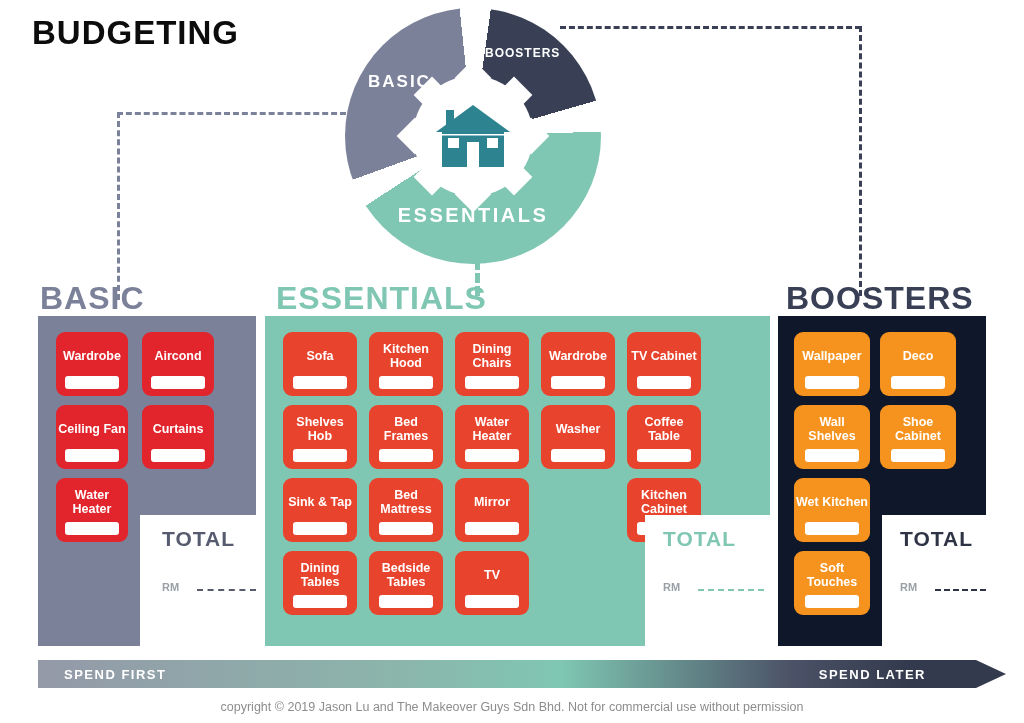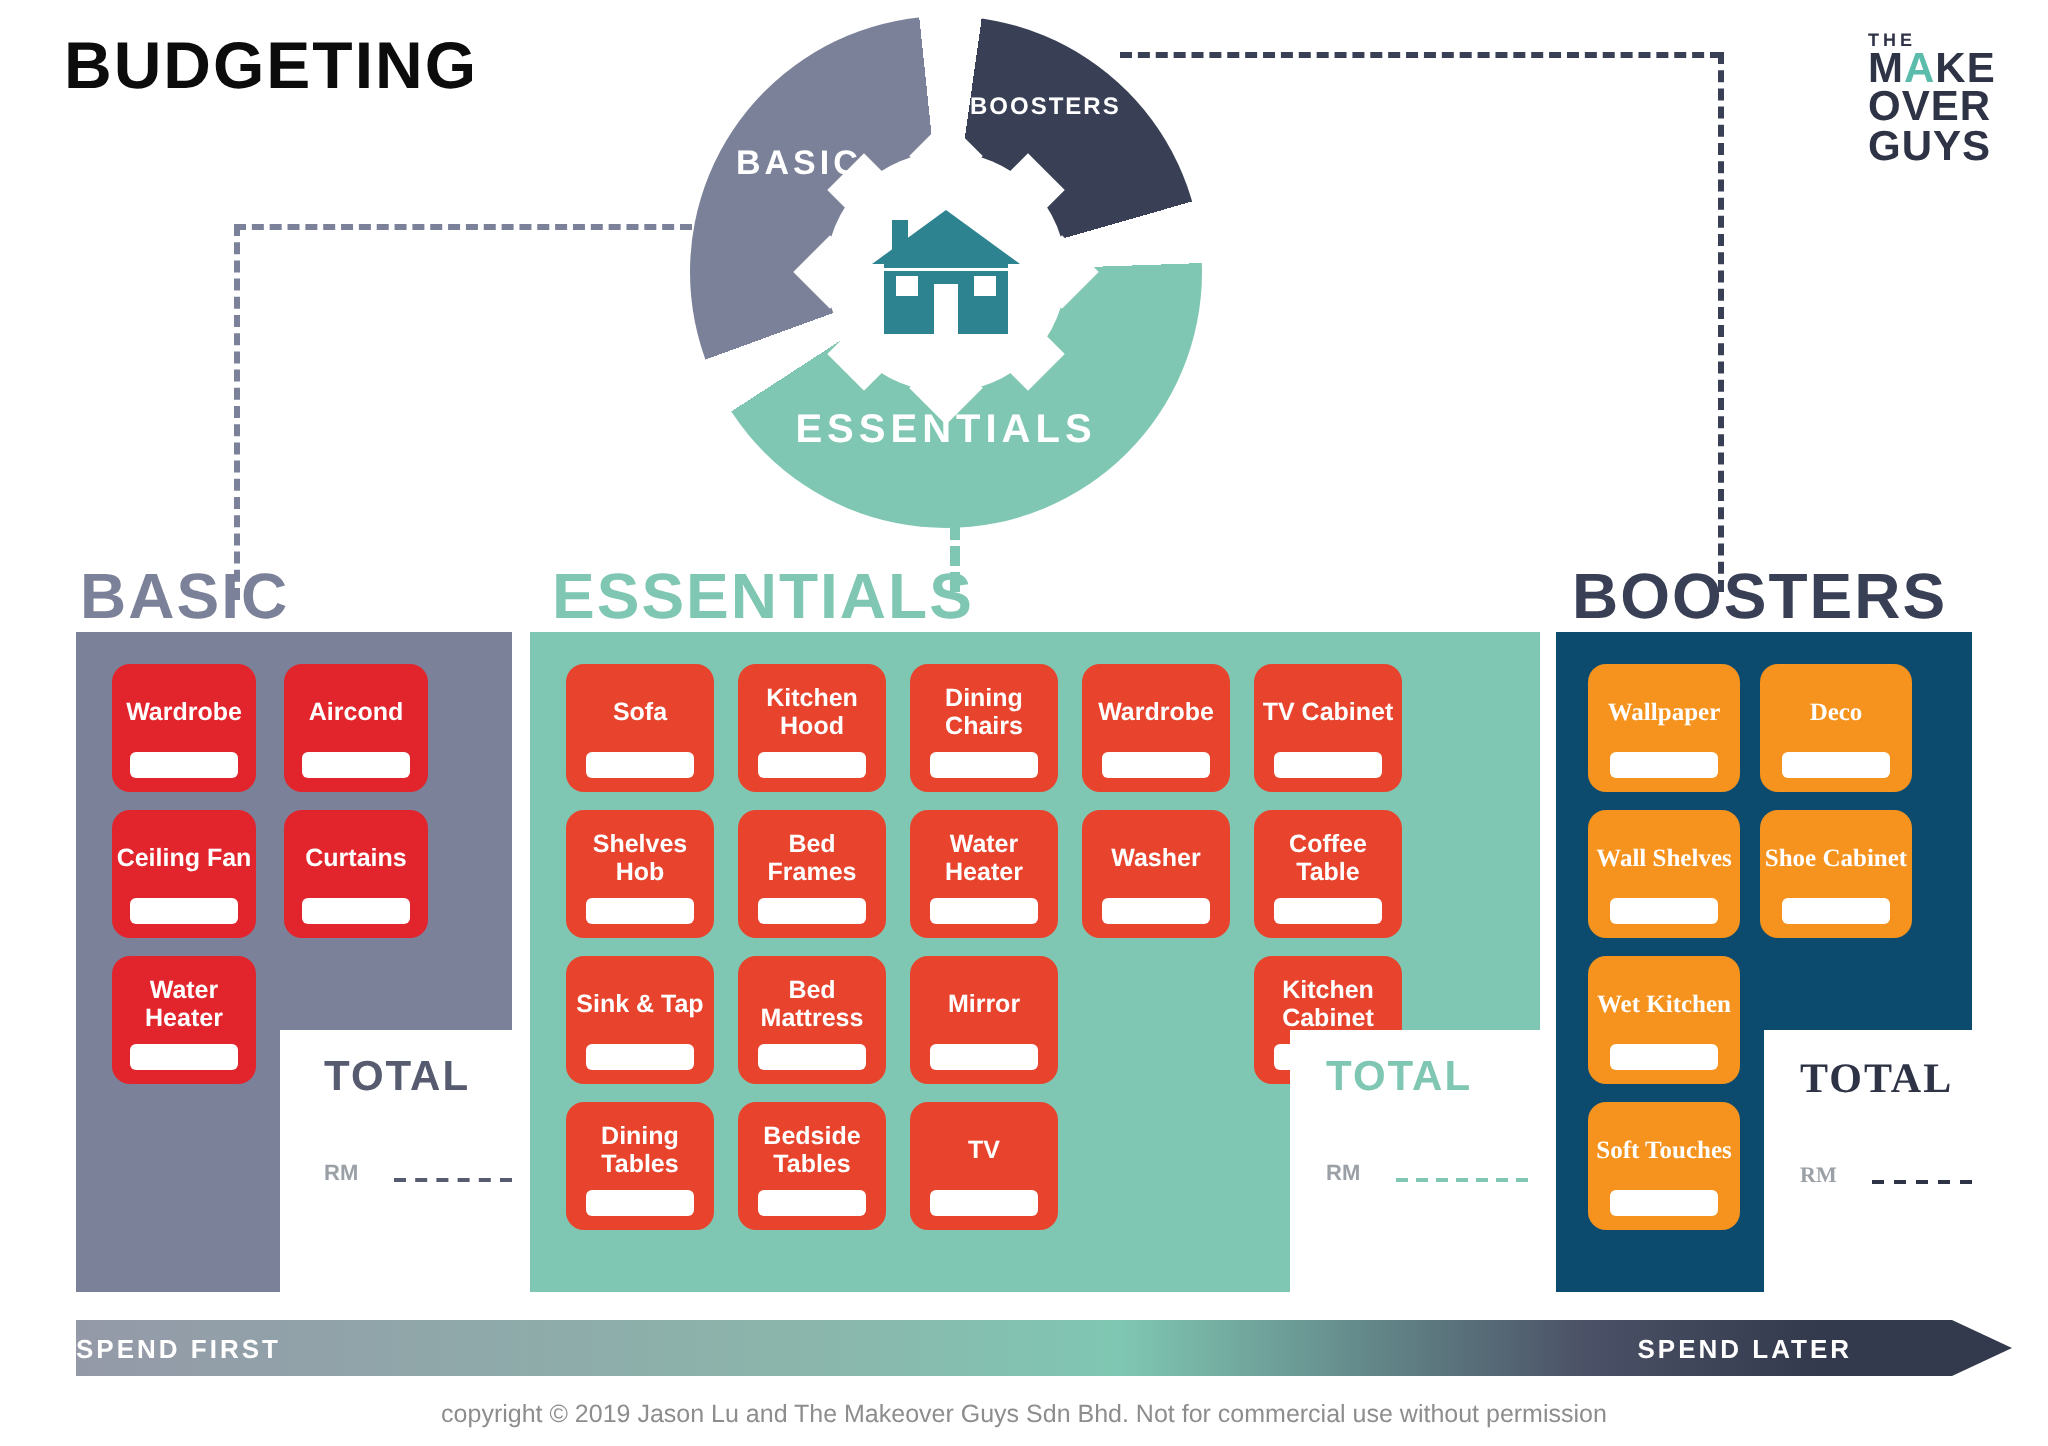--- a/index.html
+++ b/index.html
@@ -42,21 +42,21 @@
   
   .section-title { position: absolute; top: 280px; font-size: 32px; font-weight: 900; letter-spacing: 1px; }
   .st-basic { left: 40px; color: #7c819a; }
   .st-essentials { left: 276px; color: #7fc7b2; }
   .st-boosters { left: 786px; color: #394056; }
 
   
   .panel { position: absolute; top: 316px; height: 330px; }
   .panel-basic { left: 38px; width: 218px; background: #7c819a; }
   .panel-essentials { left: 265px; width: 505px; background: #7fc7b2; }
-  .panel-boosters { left: 778px; width: 208px; background: #0c4a6e; font-family: Liberation Serif, serif; }
+  .panel-boosters { left: 778px; width: 208px; background: #0f172a; }
 
   .cutout { position: absolute; right: 0; bottom: 0; background: #ffffff; padding: 12px 0 0 22px; }
   .panel-basic .cutout { width: 116px; height: 131px; }
   .panel-essentials .cutout { width: 125px; height: 131px; padding-left: 18px; }
   .panel-boosters .cutout { width: 104px; height: 131px; padding-left: 18px; }
 
   .total-label { font-size: 21px; font-weight: 800; letter-spacing: 1px; }
   .panel-basic .total-label { color: #565b6f; }
   .panel-essentials .total-label { color: #7fc7b2; }
   .panel-boosters .total-label { color: #2e3346; }
@@ -81,38 +81,32 @@
     color: #fff; font-weight: 700; font-size: 12.5px; line-height: 1.12; padding: 3px 2px 0; }
   .card-strip { width: 54px; height: 13px; background: #fff; border-radius: 3px; margin-bottom: 7px; }
   .card-empty { visibility: hidden; }
 
   
   .arrow-bar { position: absolute; left: 38px; top: 660px; width: 968px; height: 28px; color: #fff;
     background: linear-gradient(90deg, #9499a8 0%, #8bb6ab 38%, #7fc7b2 54%, #4b5166 78%, #343a4d 90%);
     clip-path: polygon(0 0, calc(100% - 30px) 0, 100% 50%, calc(100% - 30px) 100%, 0 100%);
     display: flex; align-items: center; justify-content: space-between;
     font-weight: 800; font-size: 13px; letter-spacing: 1.5px; }
-  .arrow-bar .left-label { }
+  .arrow-bar .left-label { padding-left: 26px; }
   .arrow-bar .right-label { padding-right: 80px; }
 
   .copyright { position: absolute; top: 700px; left: 0; width: 100%; text-align: center; font-size: 12.5px; color: #8d8d8d; }
 </style>
 </head>
 <body>
 
 <div class="canvas">
 
   <div class="page-title">BUDGETING</div>
 
-  <div class="logo">
-    <span class="the">THE</span>
-    <span class="big"><span>M</span><span class="teal">A</span><span>KE</span></span>
-    <span class="big">OVER</span>
-    <span class="big">GUYS</span>
-  </div>
 
   <div class="conn conn-basic-h"></div>
   <div class="conn conn-basic-v"></div>
   <div class="conn conn-boosters-h"></div>
   <div class="conn conn-boosters-v"></div>
   <div class="conn conn-essentials-v"></div>
 
   <div class="wheel">
     <div class="tooth" style="left:115px; top:57px;"></div>
     <div class="tooth" style="left:156px; top:74px;"></div>

